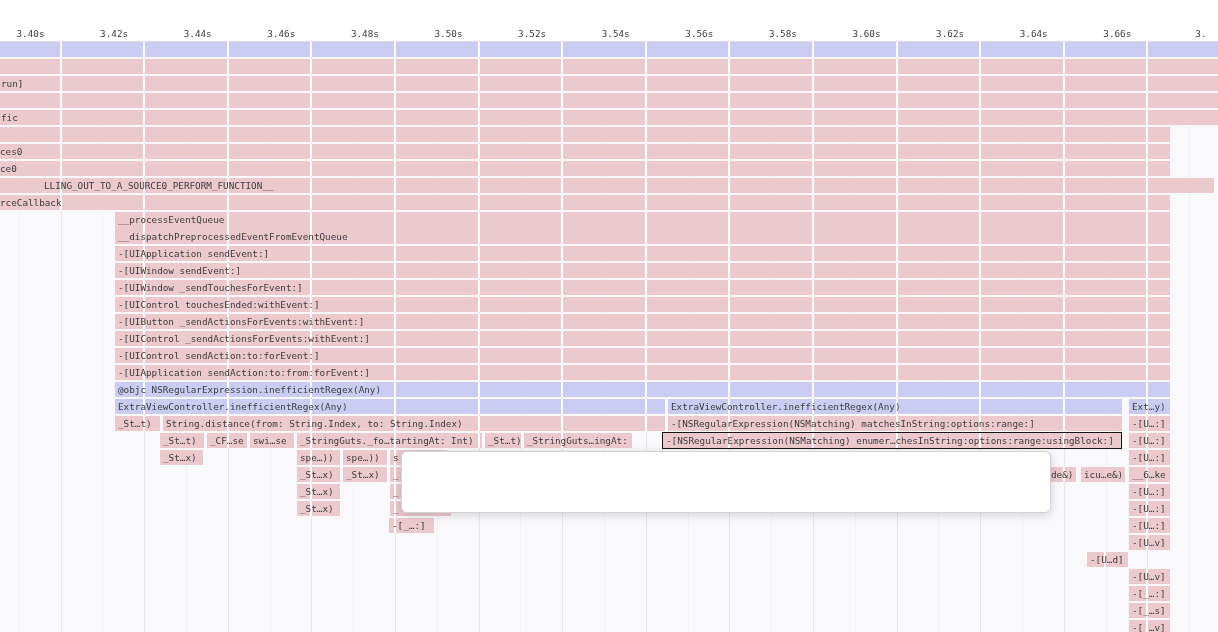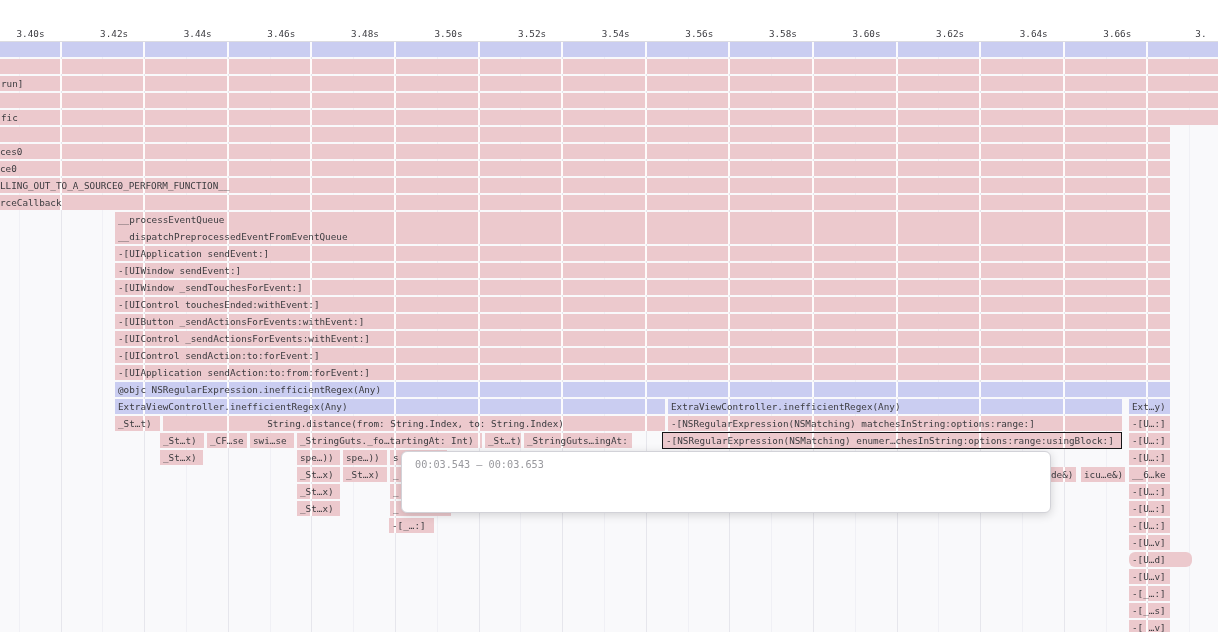--- a/index.html
+++ b/index.html
@@ -200,21 +200,21 @@
       <div class="stripe" style="left: 561.1px;"></div>
       <div class="stripe" style="left: 644.7px;"></div>
       <div class="stripe" style="left: 728.3px;"></div>
       <div class="stripe" style="left: 811.9px;"></div>
       <div class="stripe" style="left: 895.5px;"></div>
       <div class="stripe" style="left: 979.1px;"></div>
       <div class="stripe" style="left: 1062.7px;"></div>
       <div class="stripe" style="left: 1146.3px;"></div>
       <span class="lbl" style="padding-left: 0px;">ce0</span>
     </div>
-    <div class="bar" style="left: 0px; top: 178px; width: 1170px; height: 15px; background: rgb(236, 201, 205); color: rgb(59, 59, 63);">
+    <div class="bar" style="left: 0px; top: 178px; width: 1170px; height: 15px; background: rgb(236, 201, 205); color: rgb(59, 59, 63); padding-left: 44px;">
       <div class="stripe" style="left: 59.5px;"></div>
       <div class="stripe" style="left: 143.1px;"></div>
       <div class="stripe" style="left: 226.7px;"></div>
       <div class="stripe" style="left: 310.3px;"></div>
       <div class="stripe" style="left: 393.9px;"></div>
       <div class="stripe" style="left: 477.5px;"></div>
       <div class="stripe" style="left: 561.1px;"></div>
       <div class="stripe" style="left: 644.7px;"></div>
       <div class="stripe" style="left: 728.3px;"></div>
       <div class="stripe" style="left: 811.9px;"></div>
@@ -436,21 +436,21 @@
       <span class="lbl">ExtraViewController.inefficientRegex(Any)</span>
     </div>
     <div class="bar" style="left: 1129px; top: 399px; width: 41px; height: 15px; background: rgb(202, 205, 241); color: rgb(59, 59, 63);">
       <div class="stripe" style="left: 17.3px;"></div>
       <span class="lbl">Ext…y)</span>
     </div>
     <div class="bar" style="left: 115px; top: 416px; width: 45px; height: 15px; background: rgb(236, 201, 205); color: rgb(59, 59, 63);">
       <div class="stripe" style="left: 28.1px;"></div>
       <span class="lbl">_St…t)</span>
     </div>
-    <div class="bar" style="left: 163px; top: 416px; width: 502px; height: 15px; background: rgb(236, 201, 205); color: rgb(59, 59, 63); text-align: center;">
+    <div class="bar" style="left: 163px; top: 416px; width: 502px; height: 15px; background: rgb(236, 201, 205); color: rgb(59, 59, 63);">
       <div class="stripe" style="left: 63.7px;"></div>
       <div class="stripe" style="left: 147.3px;"></div>
       <div class="stripe" style="left: 230.9px;"></div>
       <div class="stripe" style="left: 314.5px;"></div>
       <div class="stripe" style="left: 398.1px;"></div>
       <div class="stripe" style="left: 481.7px;"></div>
       <span class="lbl">String.distance(from: String.Index, to: String.Index)</span>
     </div>
     <div class="bar" style="left: 668px; top: 416px; width: 454px; height: 15px; background: rgb(236, 201, 205); color: rgb(59, 59, 63);">
       <div class="stripe" style="left: 60.3px;"></div>
@@ -569,21 +569,21 @@
       <span class="lbl">-[_…:]</span>
     </div>
     <div class="bar" style="left: 1129px; top: 518px; width: 41px; height: 15px; background: rgb(236, 201, 205); color: rgb(59, 59, 63);">
       <div class="stripe" style="left: 17.3px;"></div>
       <span class="lbl">-[U…:]</span>
     </div>
     <div class="bar" style="left: 1129px; top: 535px; width: 41px; height: 15px; background: rgb(236, 201, 205); color: rgb(59, 59, 63);">
       <div class="stripe" style="left: 17.3px;"></div>
       <span class="lbl">-[U…v]</span>
     </div>
-    <div class="bar" style="left: 1129px; top: 552px; width: 63px; height: 15px; background: rgb(236, 201, 205); color: rgb(59, 59, 63); border-radius: 6px;">
+    <div class="bar" style="left: 1087px; top: 552px; width: 41px; height: 15px; background: rgb(236, 201, 205); color: rgb(59, 59, 63);">
       <div class="stripe" style="left: 17.3px;"></div>
       <span class="lbl">-[U…d]</span>
     </div>
     <div class="bar" style="left: 1129px; top: 569px; width: 41px; height: 15px; background: rgb(236, 201, 205); color: rgb(59, 59, 63);">
       <div class="stripe" style="left: 17.3px;"></div>
       <span class="lbl">-[U…v]</span>
     </div>
     <div class="bar" style="left: 1129px; top: 586px; width: 41px; height: 15px; background: rgb(236, 201, 205); color: rgb(59, 59, 63);">
       <div class="stripe" style="left: 17.3px;"></div>
       <span class="lbl">-[_…:]</span>
@@ -611,14 +611,13 @@
     <div class="tick" style="left: 752.9px;">3.58s</div>
     <div class="tick" style="left: 836.5px;">3.60s</div>
     <div class="tick" style="left: 920.1px;">3.62s</div>
     <div class="tick" style="left: 1003.7px;">3.64s</div>
     <div class="tick" style="left: 1087.3px;">3.66s</div>
     <div class="tick" style="left: 1170.9px;">3.</div>
   </div>
 <div id="ruler-border"></div>
 
 <div id="tooltip">
-  <div class="trow">00:03.543 — 00:03.653</div>
 </div>
 
 </body></html>

